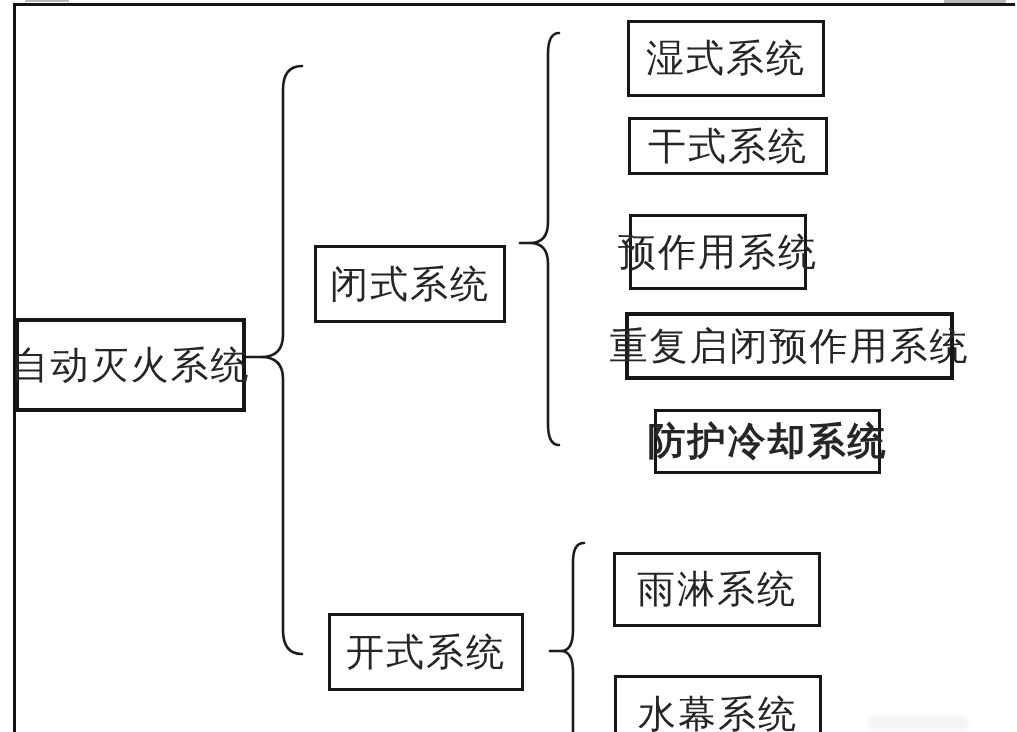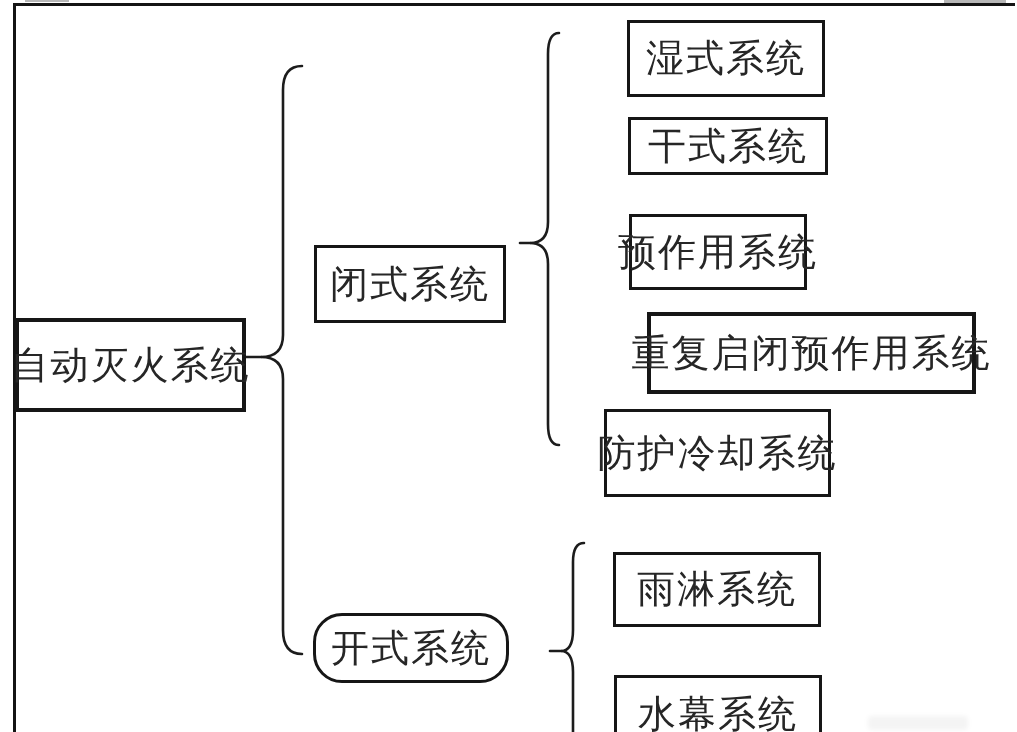--- a/index.html
+++ b/index.html
@@ -29,26 +29,26 @@
     position:absolute;
     box-sizing:border-box;
     border:3px solid #161616;
     background:#ffffff;
     display:flex;align-items:center;justify-content:center;
     font-size:38px;letter-spacing:2px;color:#262626;
     white-space:nowrap;
   }
   #node-root    {left:15px; top:318px;width:231px;height:94px;border-width:4px;}
   #node-closed  {left:314px;top:205px;width:192px;height:78px;margin-top:40px;}
-  #node-open    {left:313px;top:613px;width:196px;height:70px;border-radius:29px;}
+  #node-open    {left:328px;top:613px;width:196px;height:78px;}
   #node-wet     {left:627px;top:20px; width:198px;height:77px;}
   #node-dry     {left:628px;top:117px;width:200px;height:58px;}
   #node-preaction{left:629px;top:214px;width:178px;height:76px;}
-  #node-cycling {left:647px;top:312px;width:329px;height:82px;border-width:4px;}
-  #node-cooling {left:604px;top:409px;width:227px;height:88px;}
+  #node-cycling {left:625px;top:312px;width:329px;height:68px;border-width:4px;}
+  #node-cooling {left:654px;top:409px;width:227px;height:65px;font-weight:bold;}
   #node-deluge  {left:613px;top:552px;width:208px;height:75px;}
   #node-curtain {left:614px;top:675px;width:208px;height:78px;}
   
   #brace-layer{position:absolute;left:0;top:0;pointer-events:none;}
   #brace-layer path{fill:none;stroke:#1c1c1c;stroke-width:2.6;stroke-linecap:round;}
 </style>
 </head>
 <body>
 
 <div id="stage">

